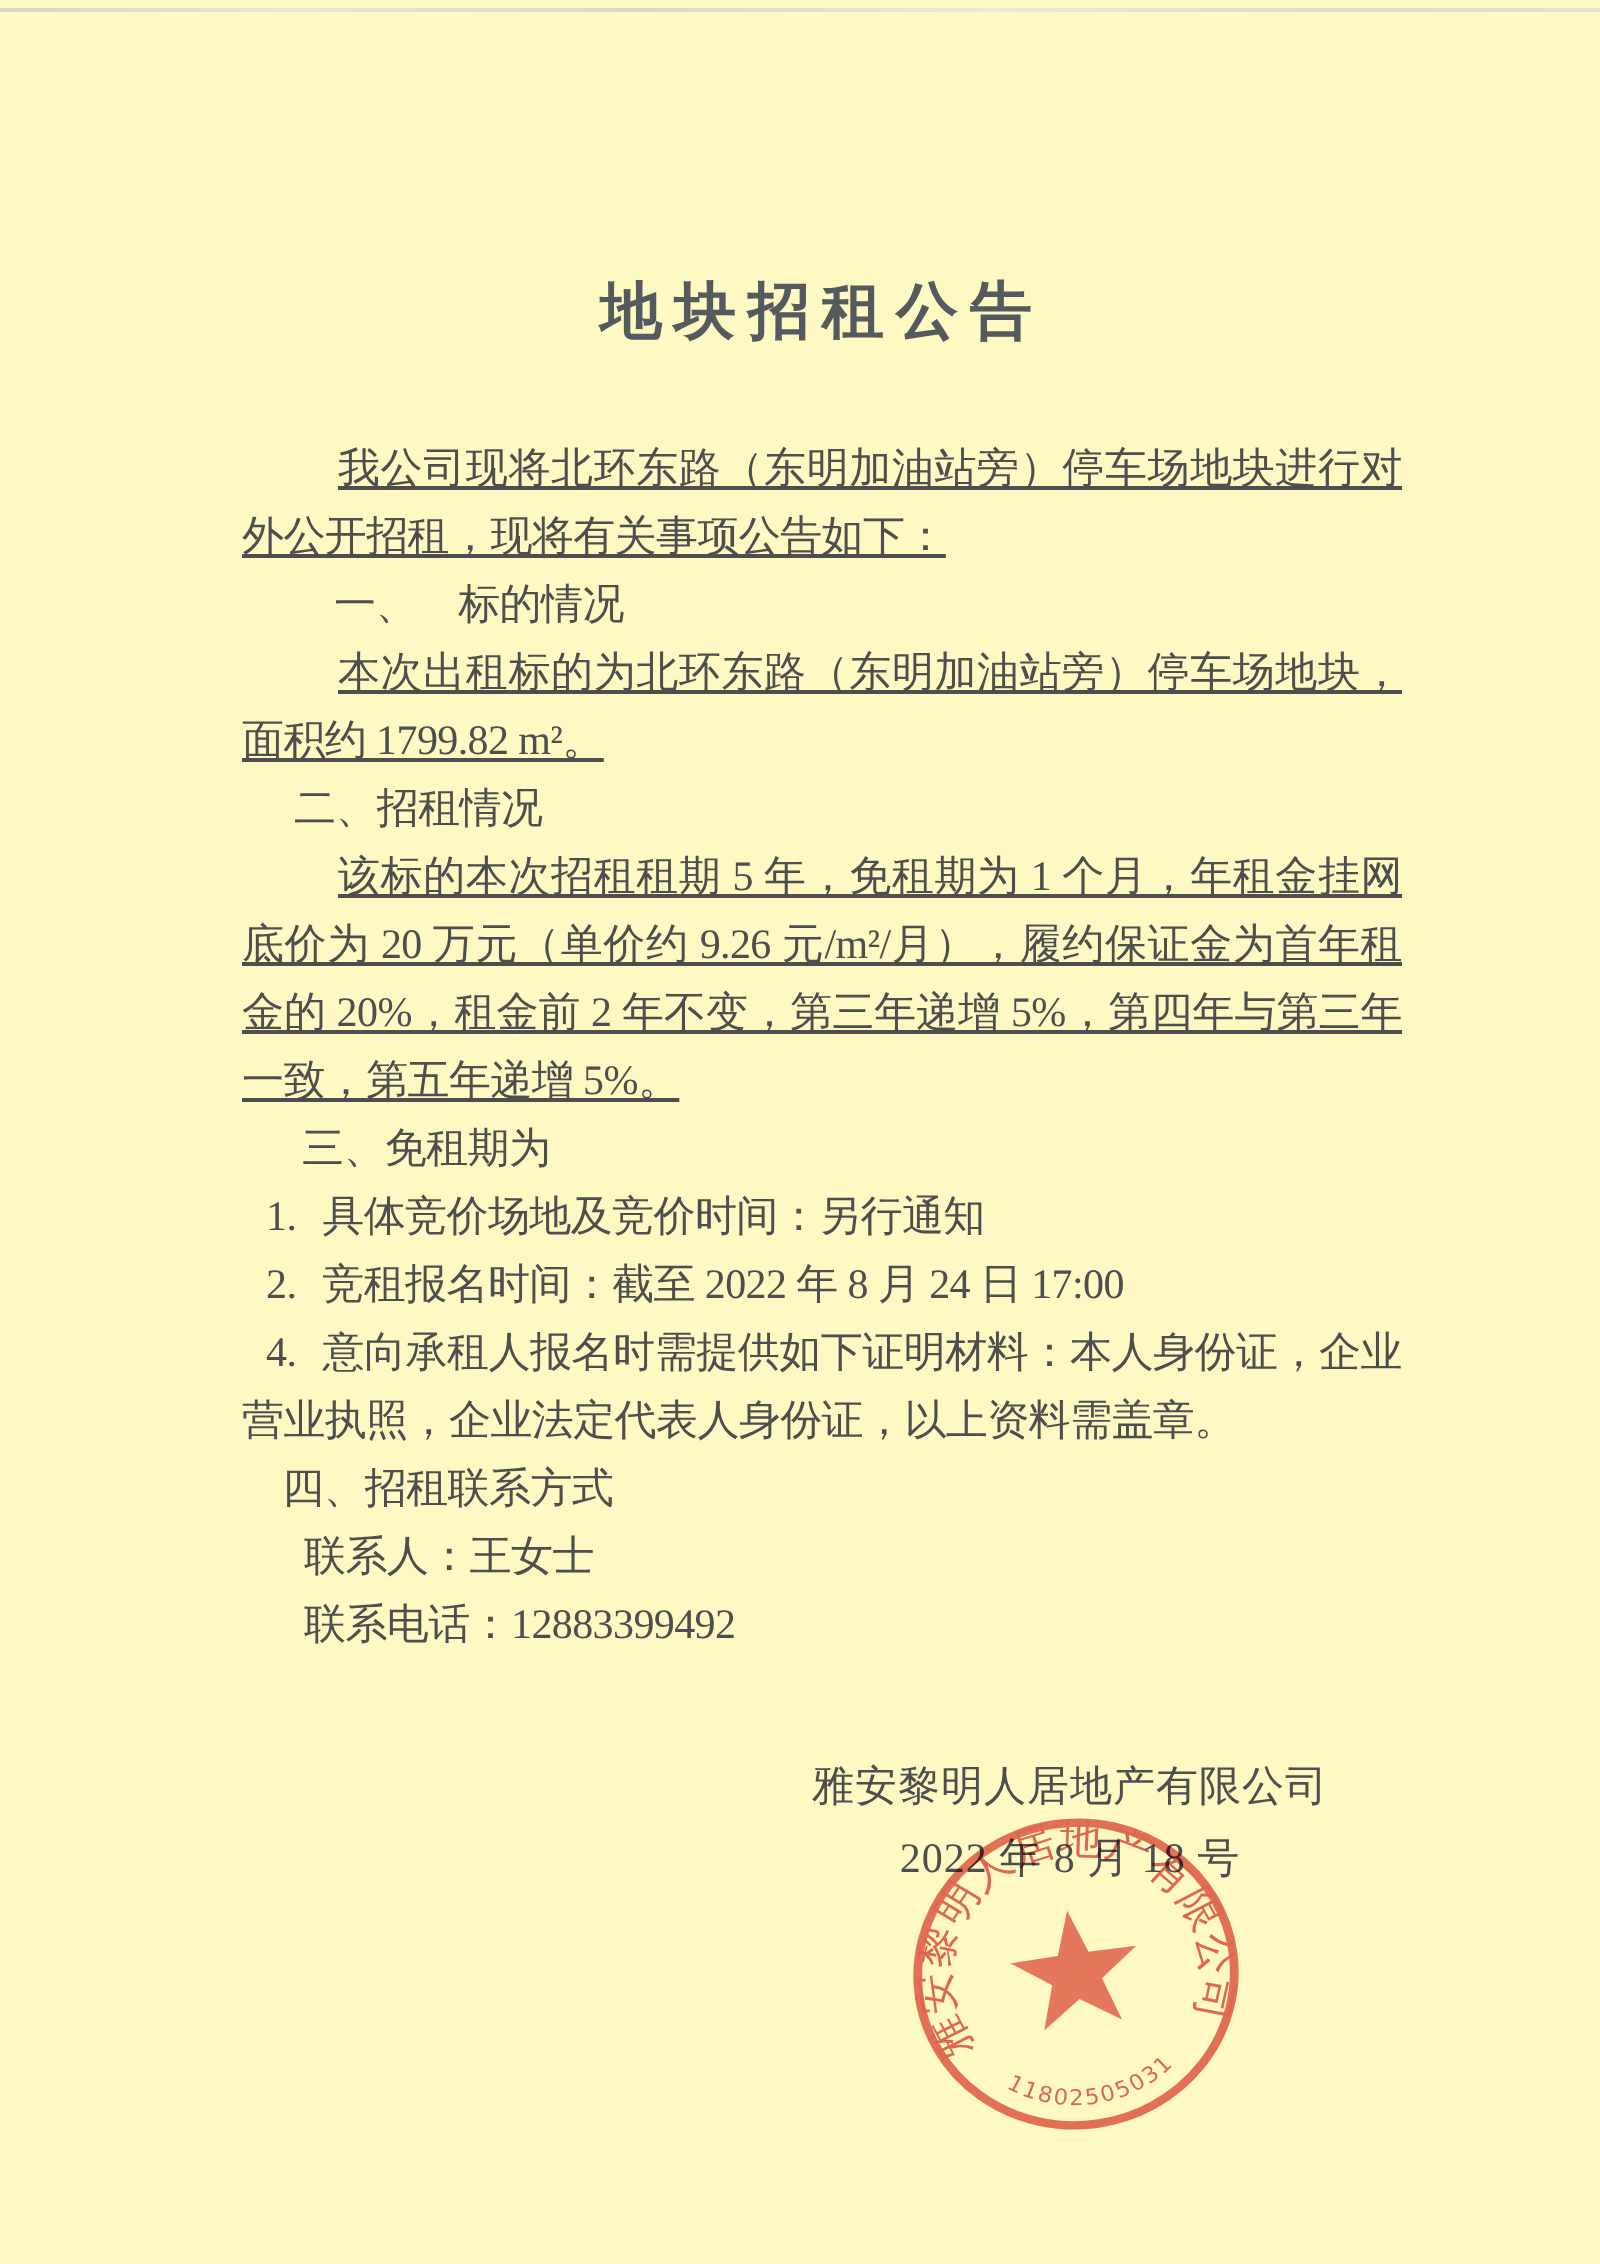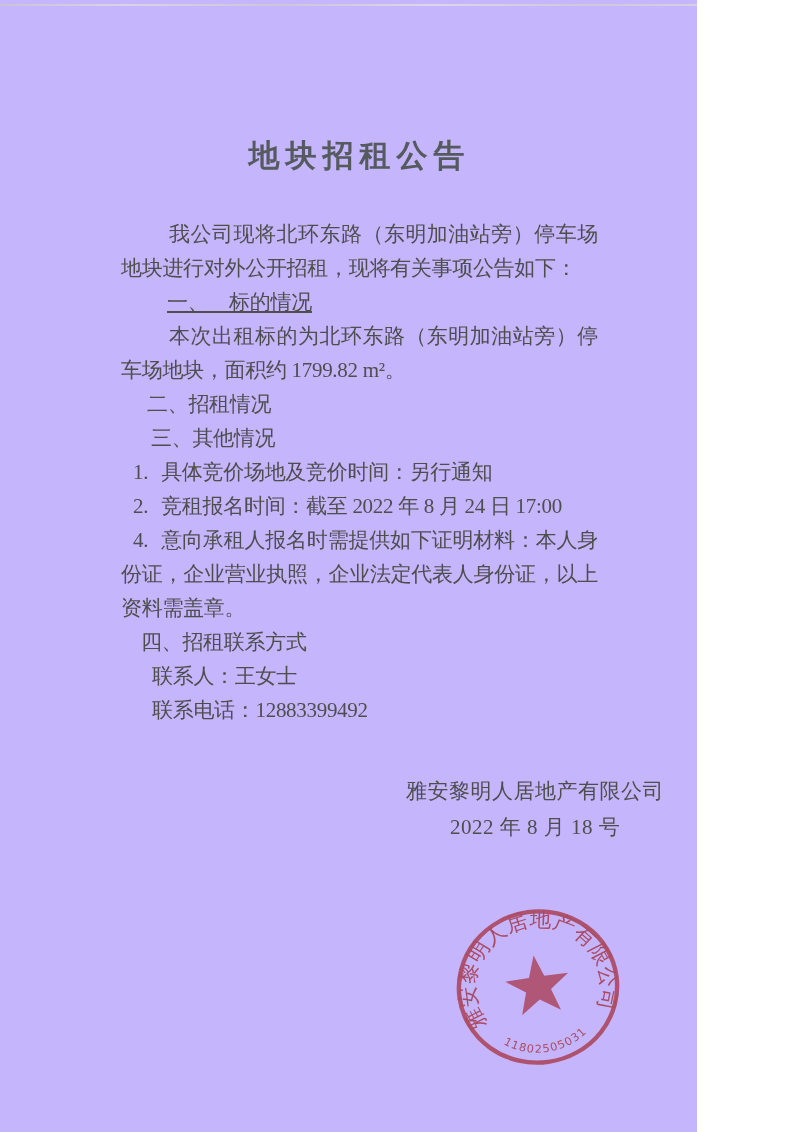--- a/index.html
+++ b/index.html
@@ -1,41 +1,41 @@
 <!DOCTYPE html>
 <html><head>
 <meta charset="utf-8">
 <style>
   html,body{margin:0;padding:0;background:#ffffff;}
   .page{
     position:relative;
-    width:697px;height:1132px;
-    background:#c4b5fd;
+    width:800px;height:1132px;
+    background:#fef9c3;
     overflow:hidden;
     font-family:"Liberation Serif","DejaVu Serif",serif;
     color:#4e4e4e;
   }
   .scan-line{
     position:absolute;top:4px;left:0;width:100%;height:2px;
     background:linear-gradient(90deg,#c9c9c9 0%,#dedede 18%,#cccccc 40%,#e2e2e2 62%,#cfcfcf 85%,#dadada 100%);
     opacity:.75;
   }
   .doc{padding:138px 99px 0 121px;}
   .title{
     margin:0 0 43px 0;
     font-size:31px;line-height:36px;font-weight:bold;
     text-align:center;letter-spacing:6px;color:#555a5e;
   }
   .bodytext p{margin:0;}
   .para,.heading,.list-item,.contact{
     font-size:21px;line-height:34px;letter-spacing:-0.3px;
     color:#4e4e4e;
   }
-  .para{text-align:justify;text-indent:48px;}
-  .h1i{padding-left:46px;text-decoration:underline;}
+  .para{text-align:justify;text-indent:48px;text-decoration:underline;}
+  .h1i{padding-left:46px;}
   .h2i{padding-left:26px;}
   .h3i{padding-left:30px;}
   .h4i{padding-left:20px;font-family:Liberation Serif, serif;}
   .list-item{text-align:justify;text-indent:12px;}
   .list-item .num{margin-right:13px;}
   .contact{text-align:justify;text-indent:31px;}
   .signature{
     margin-top:46px;margin-left:264px;width:300px;
     text-align:center;
   }
@@ -61,22 +61,23 @@
   <div class="doc">
     <h1 class="title">地块招租公告</h1>
 
     <div class="bodytext">
       <p class="para">我公司现将北环东路（东明加油站旁）停车场地块进行对外公开招租，现将有关事项公告如下：</p>
 
       <p class="heading h1i">一、　标的情况</p>
       <p class="para">本次出租标的为北环东路（东明加油站旁）停车场地块，面积约 1799.82 m²。</p>
 
       <p class="heading h2i">二、招租情况</p>
+      <p class="para">该标的本次招租租期 5 年，免租期为 1 个月，年租金挂网底价为 20 万元（单价约 9.26 元/m²/月），履约保证金为首年租金的 20%，租金前 2 年不变，第三年递增 5%，第四年与第三年一致，第五年递增 5%。</p>
 
-      <p class="heading h3i">三、其他情况</p>
+      <p class="heading h3i">三、免租期为</p>
 
       <p class="list-item"><span class="num">1.</span><span>具体竞价场地及竞价时间：另行通知</span></p>
       <p class="list-item"><span class="num">2.</span><span>竞租报名时间：截至 2022 年 8 月 24 日 17:00</span></p>
       <p class="list-item"><span class="num">4.</span><span>意向承租人报名时需提供如下证明材料：本人身份证，企业营业执照，企业法定代表人身份证，以上资料需盖章。</span></p>
 
       <p class="heading h4i">四、招租联系方式</p>
 
       <p class="contact">联系人：王女士</p>
       <p class="contact">联系电话：12883399492</p>
     </div>

